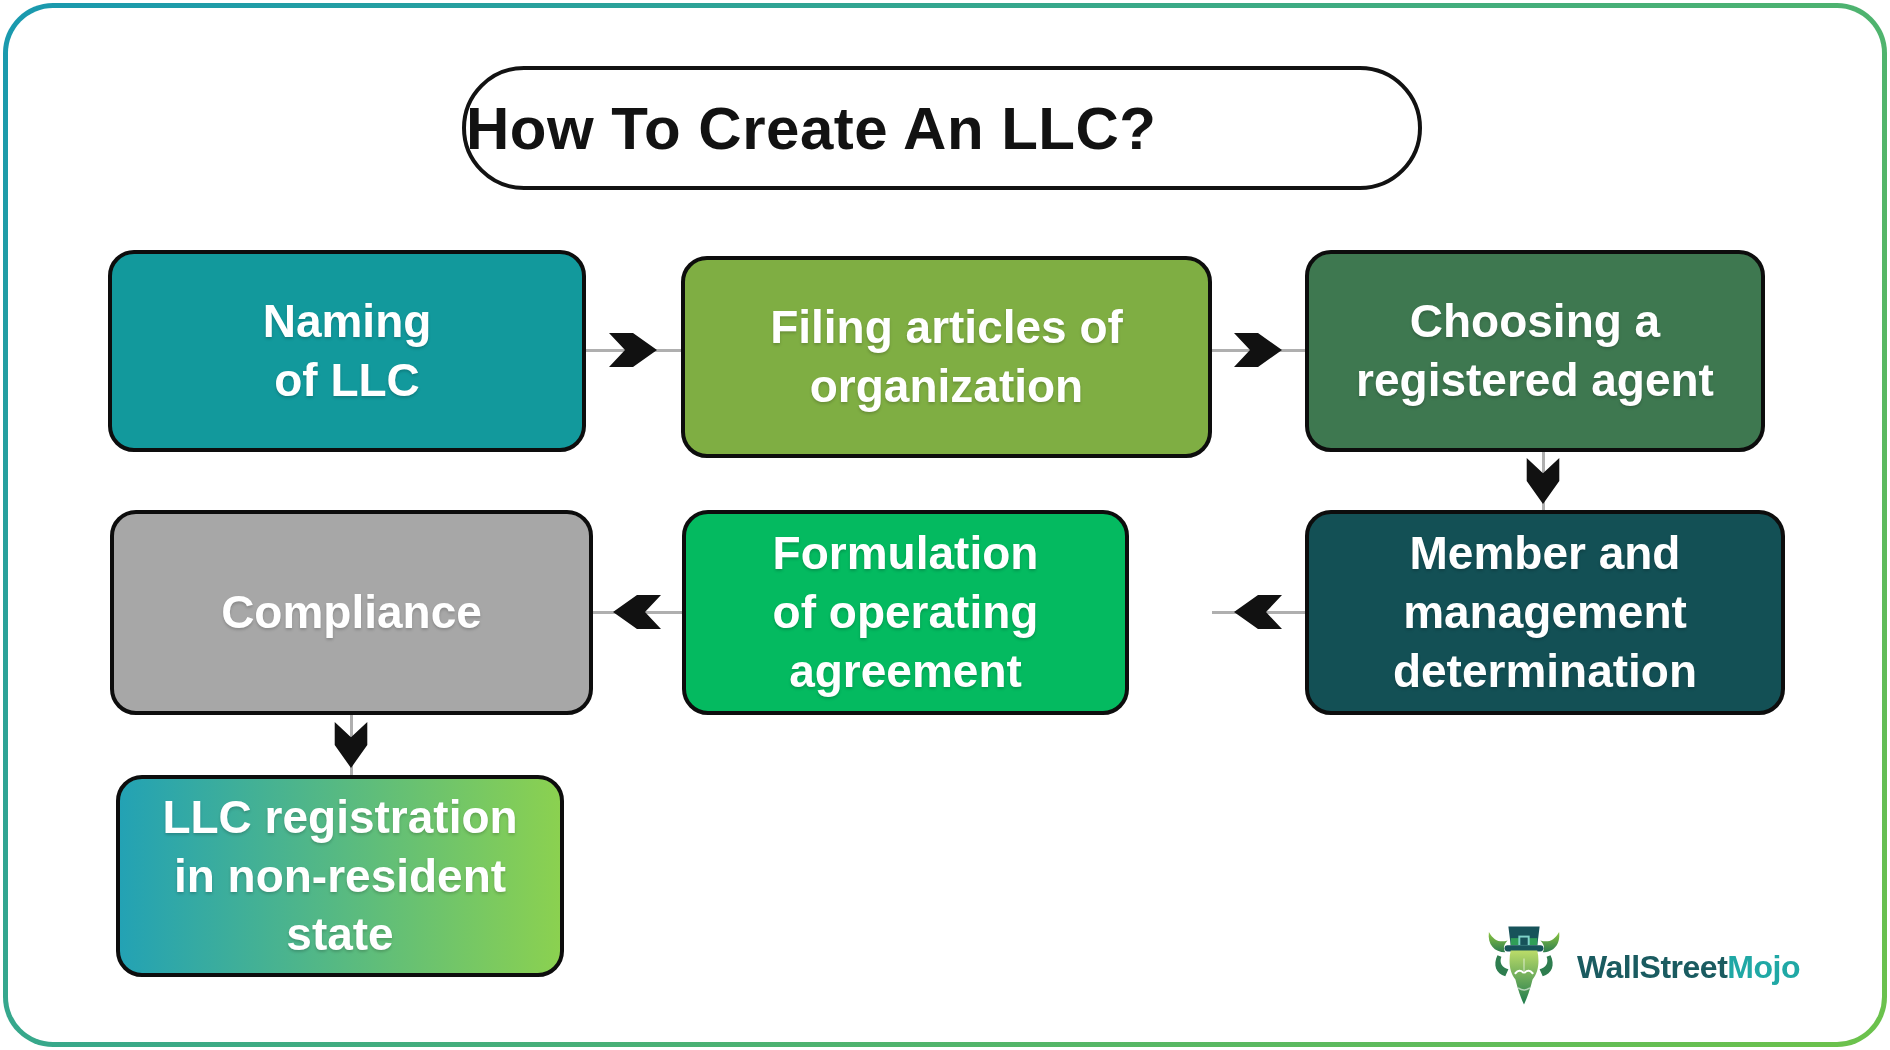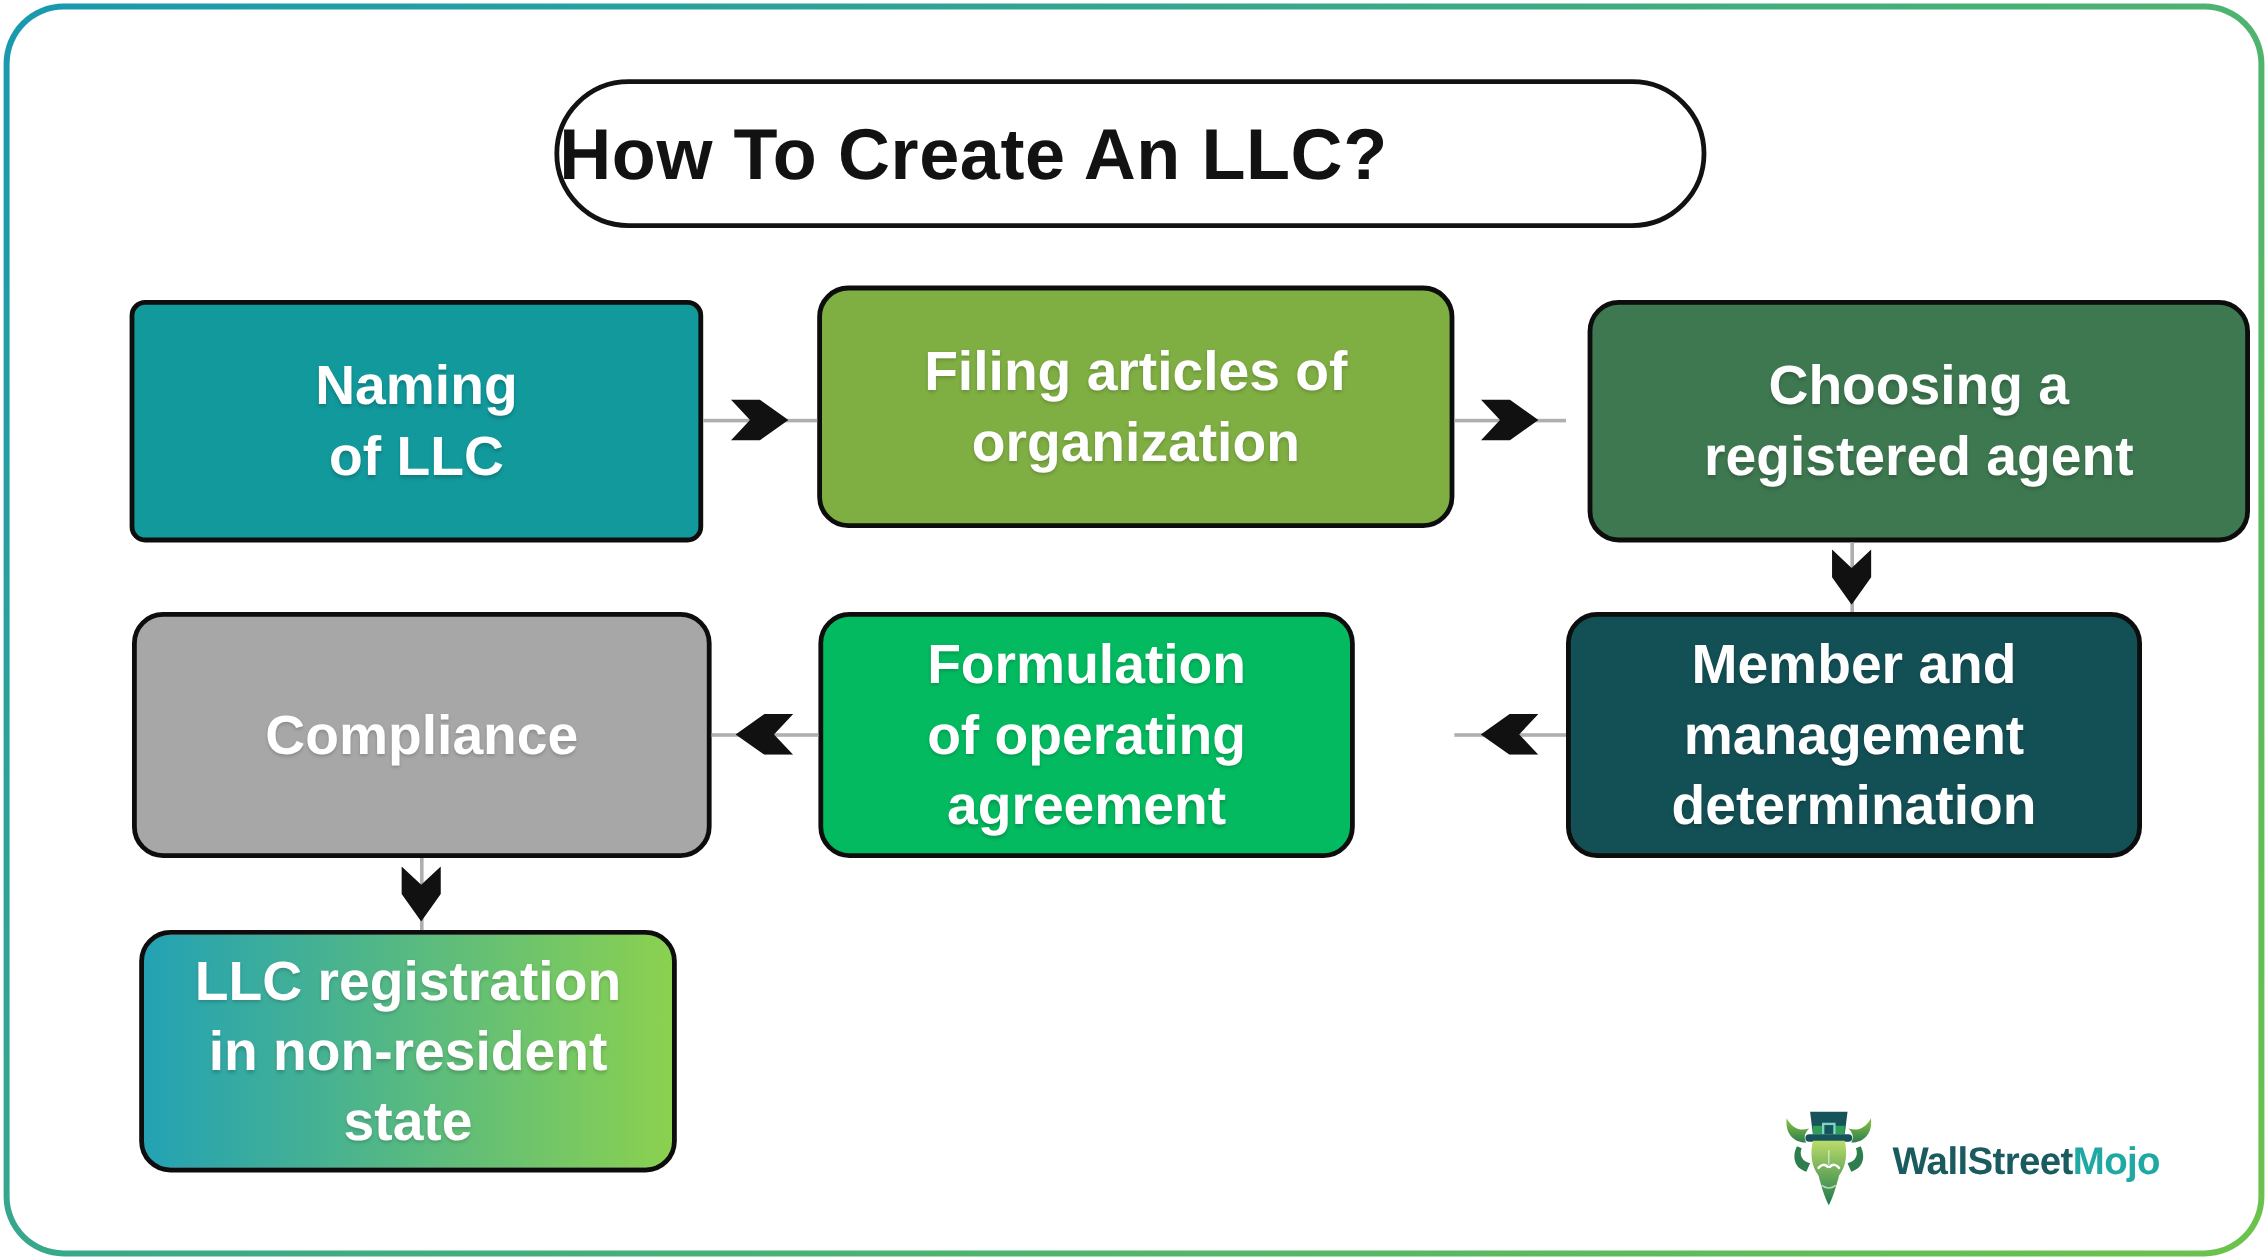--- a/index.html
+++ b/index.html
@@ -65,23 +65,23 @@
   }
   .flow-box .box-label {
     color: #ffffff;
     font-size: 46px;
     font-weight: bold;
     line-height: 1.28;
     white-space: pre-line;
     text-shadow: 0 2px 3px rgba(0,0,0,0.18);
     padding: 0 10px;
   }
-  .b-naming       { left: 108px;  top: 250px; width: 478px; height: 202px; background: var(--box-naming, #12999C); border-radius: 13px; }
-  .b-filing       { left: 681px;  top: 238px; width: 531px; height: 202px; background: var(--box-filing, #7FAE43); }
-  .b-agent        { left: 1305px; top: 250px; width: 552px; height: 202px; background: var(--box-agent, #3E7850); margin-left: 18px; }
+  .b-naming       { left: 108px;  top: 250px; width: 478px; height: 202px; background: var(--box-naming, #12999C); }
+  .b-filing       { left: 681px;  top: 256px; width: 531px; height: 202px; background: var(--box-filing, #7FAE43); }
+  .b-agent        { left: 1305px; top: 250px; width: 460px; height: 202px; background: var(--box-agent, #3E7850); }
   .b-compliance   { left: 110px;  top: 510px; width: 483px; height: 205px; background: var(--box-compliance, #A7A7A7); }
   .b-operating    { left: 682px;  top: 510px; width: 447px; height: 205px; background: var(--box-operating, #04BA60); }
   .b-member       { left: 1305px; top: 510px; width: 480px; height: 205px; background: var(--box-member, #135055); }
   .b-registration { left: 116px;  top: 775px; width: 448px; height: 202px;
                     background: linear-gradient(90deg, var(--box-registration-start, #23A2B4), var(--box-registration-end, #8BD150)); }
 
   
   .hline, .vline { position: absolute; background: var(--connector-line, #AFAFAF); }
   .hline { height: 3px; }
   .vline { width: 3px; }

